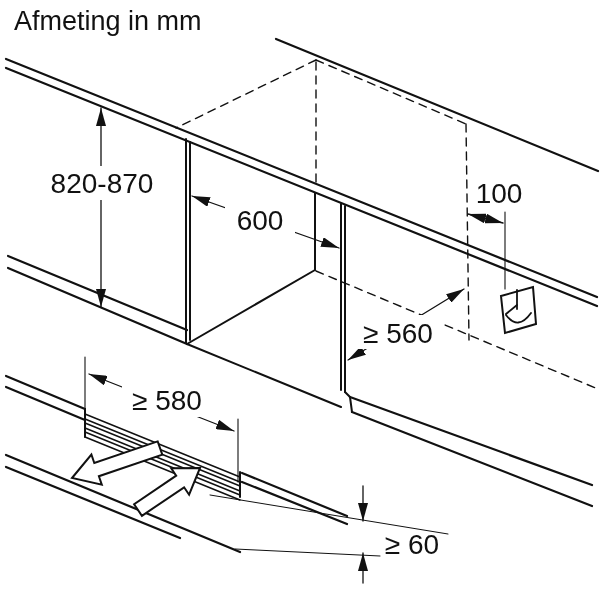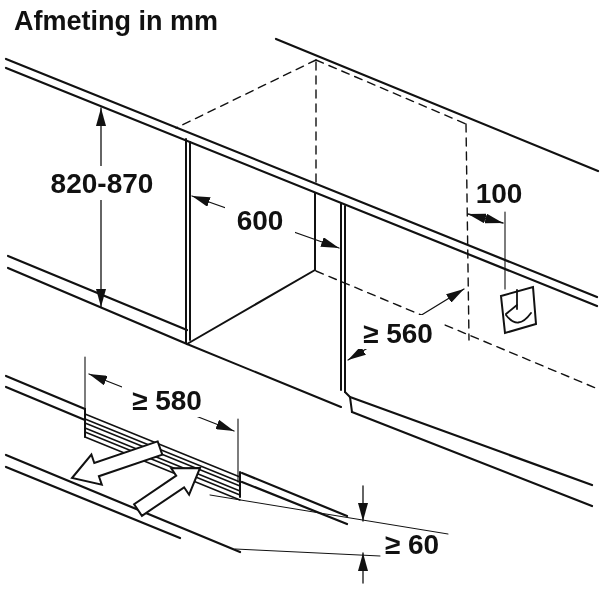--- a/index.html
+++ b/index.html
@@ -1,18 +1,18 @@
 <!DOCTYPE html>
 <html><head>
 <meta charset="utf-8">
 <style>
   html,body{margin:0;padding:0;background:#e8e8e8;}
   .canvas{
     width:600px;height:600px;background:#ffffff;position:relative;
-    font-family:"Liberation Sans", sans-serif;overflow:hidden;font-weight:bold;
+    font-family:"Liberation Sans", sans-serif;overflow:hidden;
   }
   svg text{
     font-family:"Liberation Sans", sans-serif;
     fill:#111111;
   }
   .title-text{font-size:27px;}
   .dim-text{font-size:28px;text-anchor:middle;}
 </style>
 </head>
 <body>

